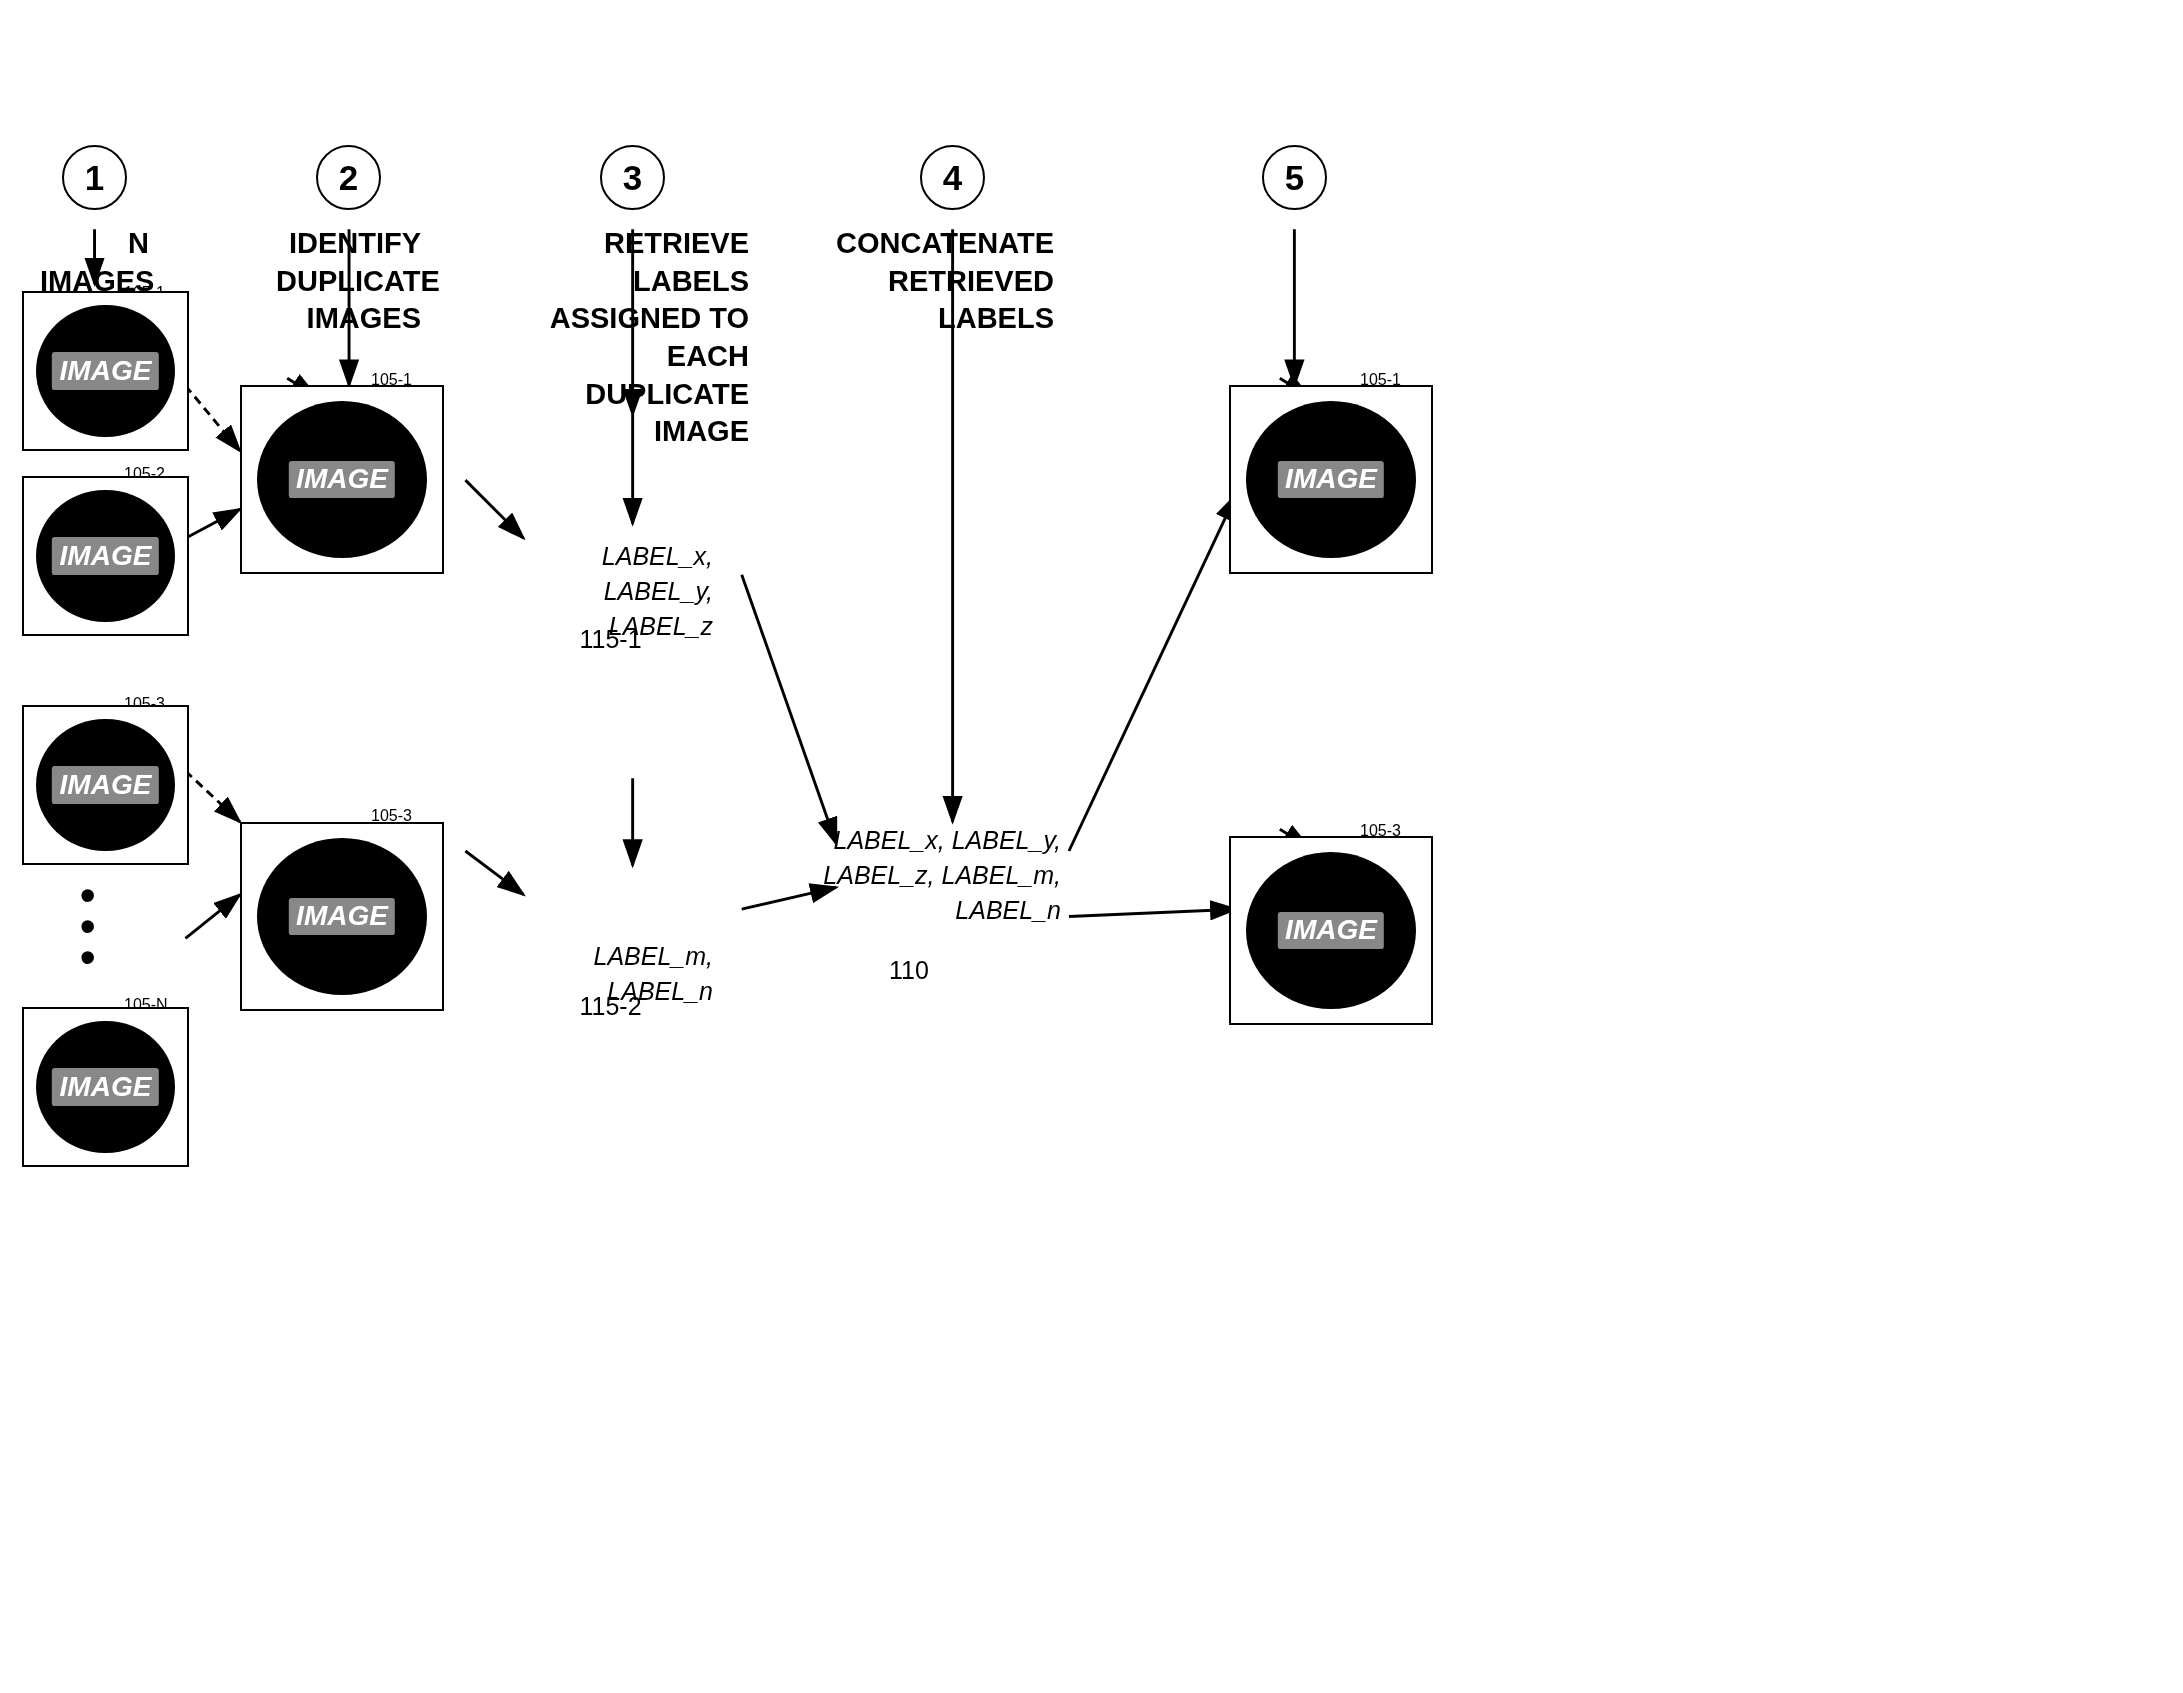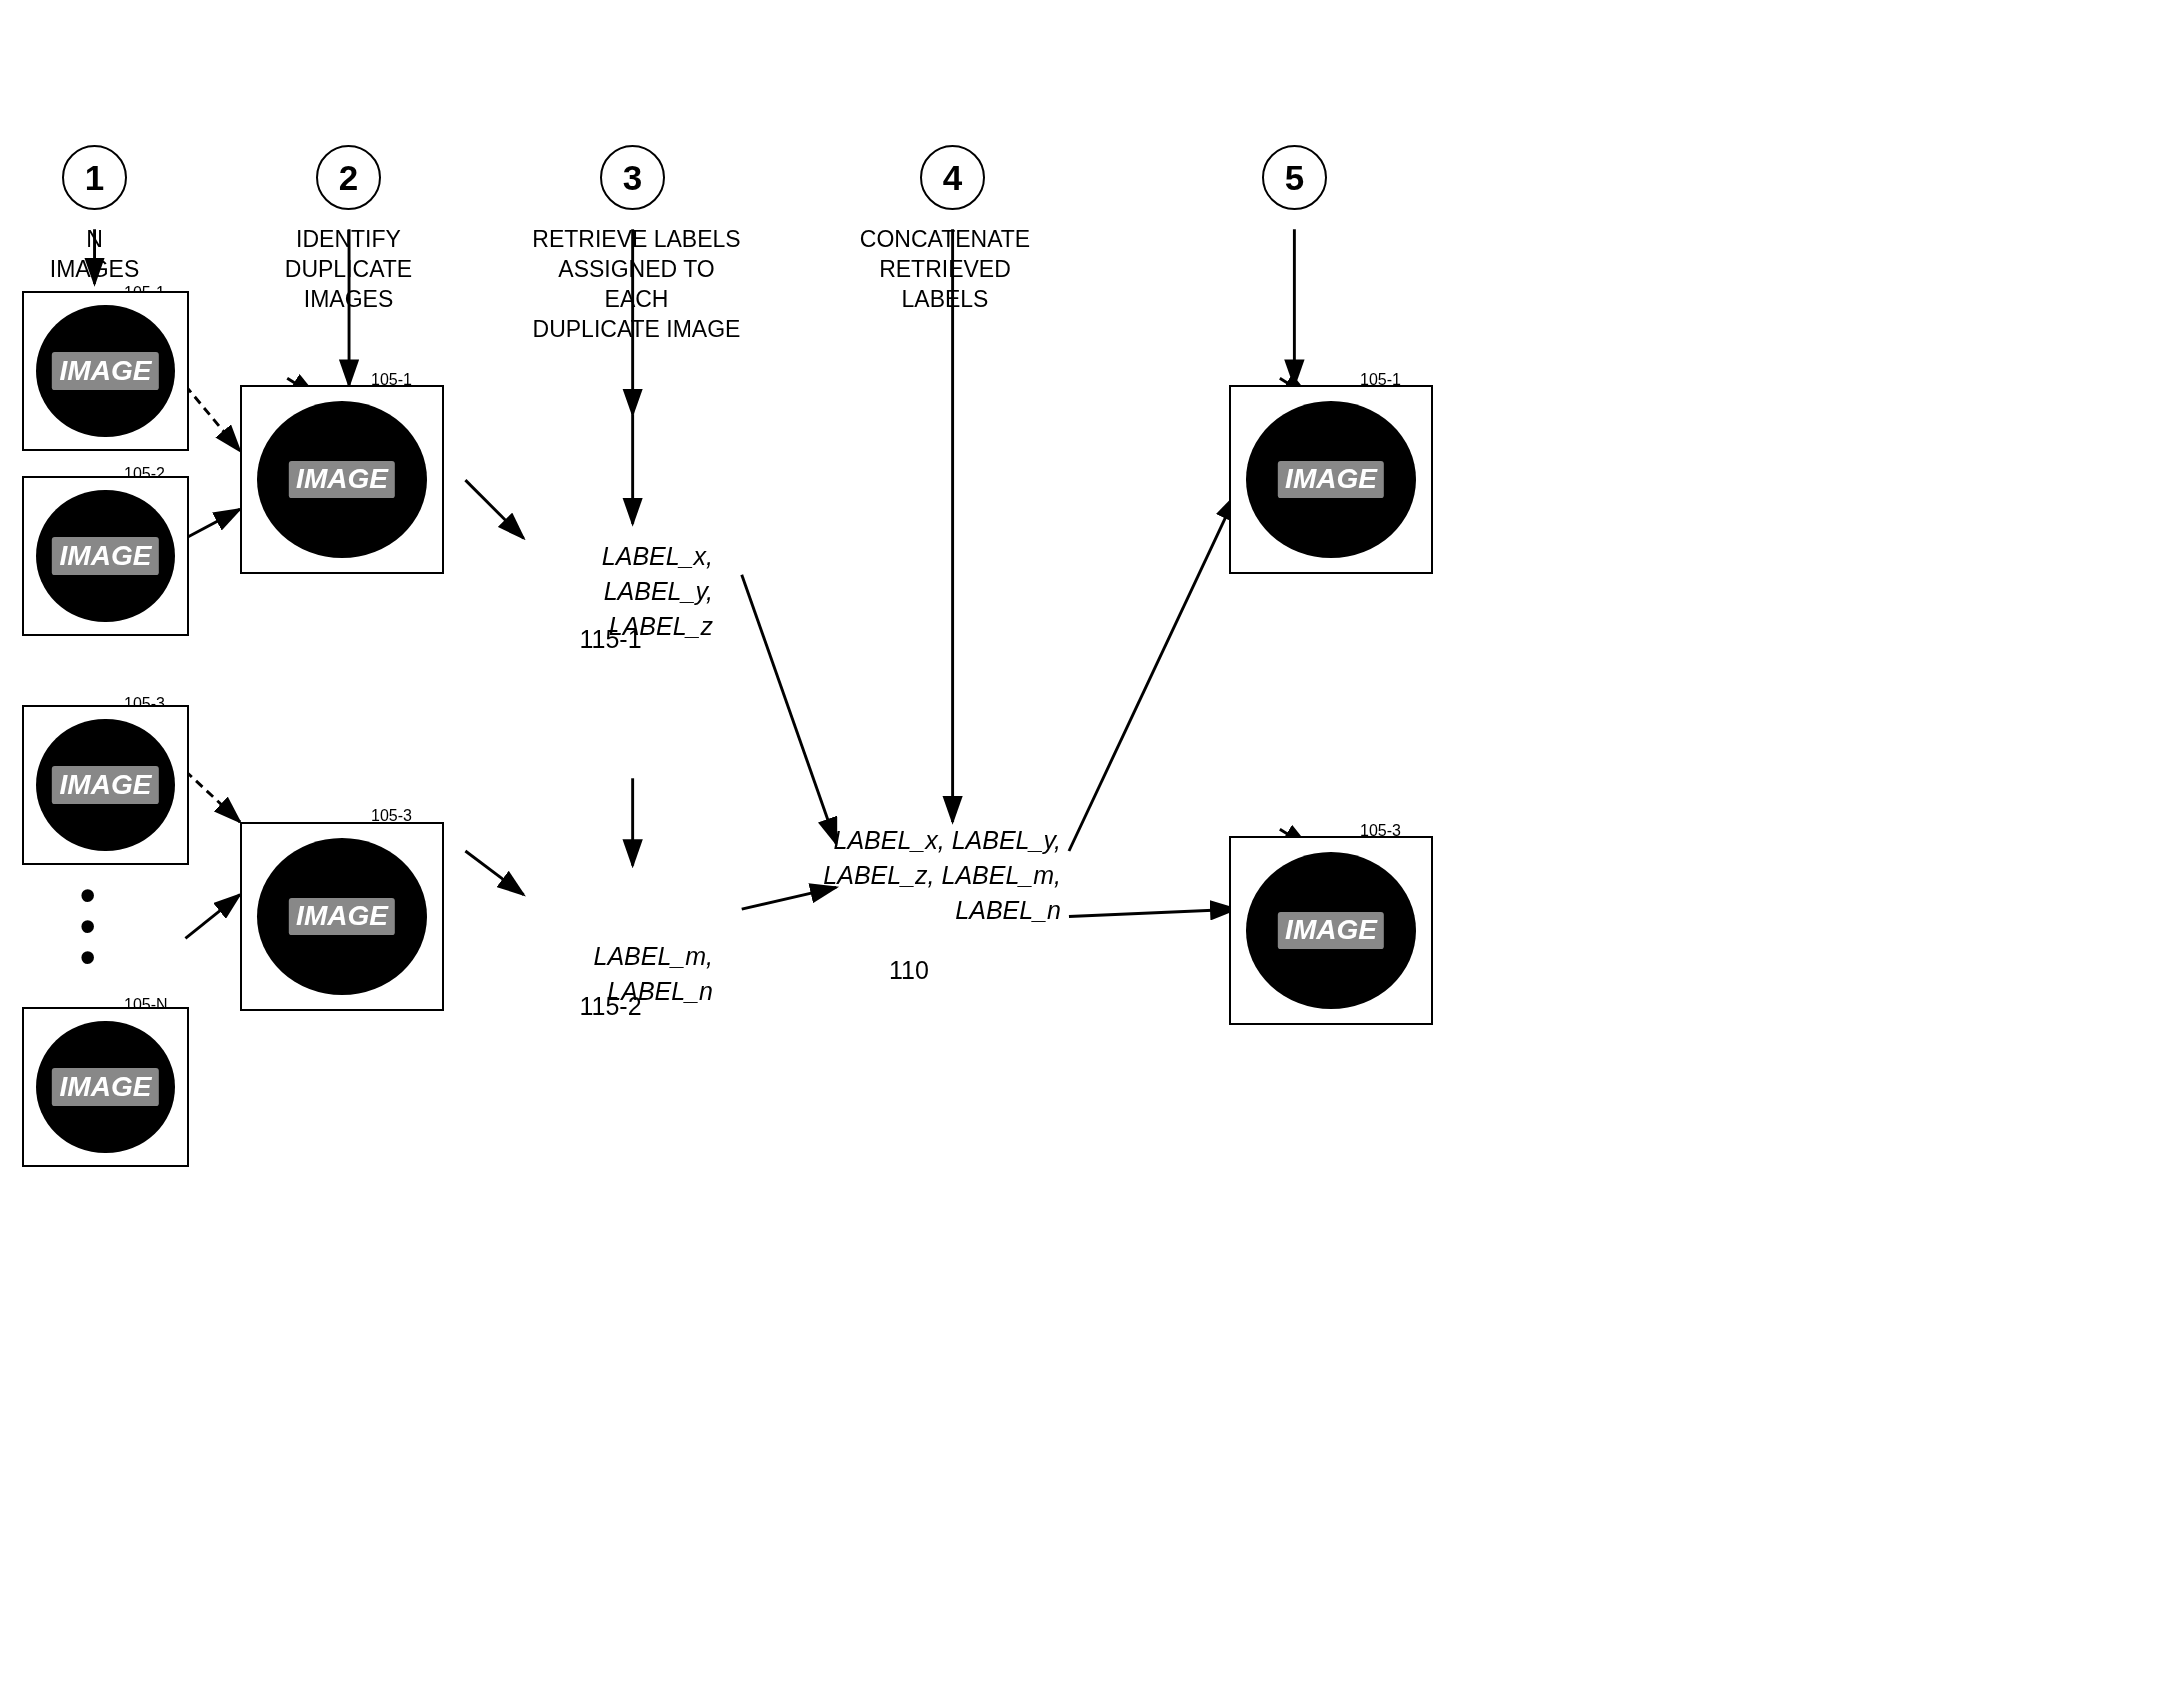--- a/index.html
+++ b/index.html
@@ -29,23 +29,23 @@
       justify-content: center;
       font-size: 35px;
       font-weight: bold;
       position: absolute;
       background: #fff;
     }
 
     
     .step-label {
       position: absolute;
-      text-align: center;
-      font-size: 23px;
-      font-weight: normal;
+      text-align: right;
+      font-size: 29px;
+      font-weight: bold;
       line-height: 1.3;
     }
 
     
     .image-box {
       position: absolute;
       border: 2.9px solid #000;
       background: #fff;
       display: flex;
       align-items: center;

